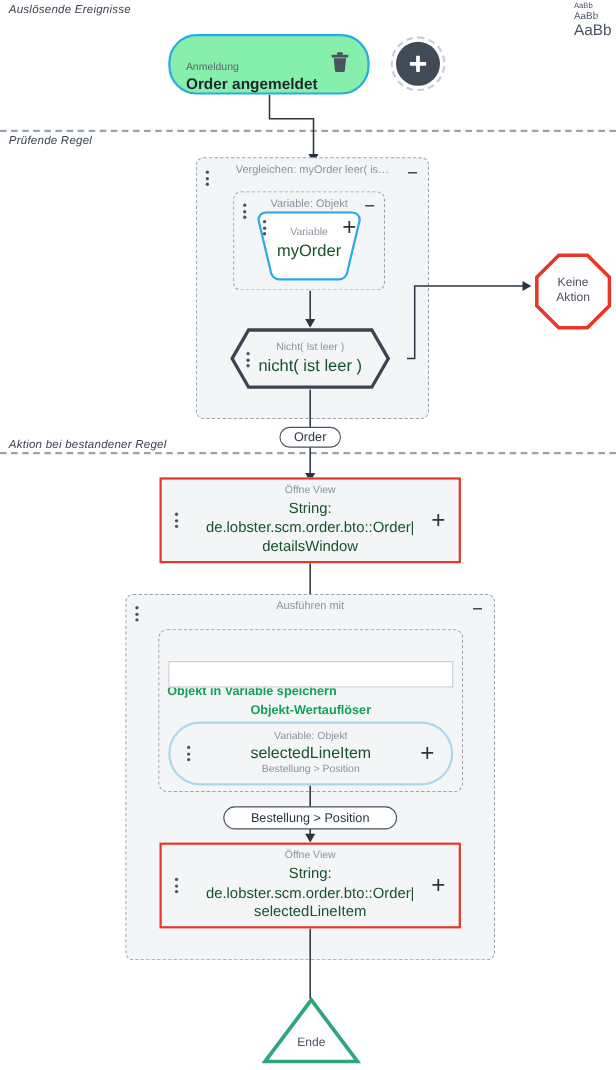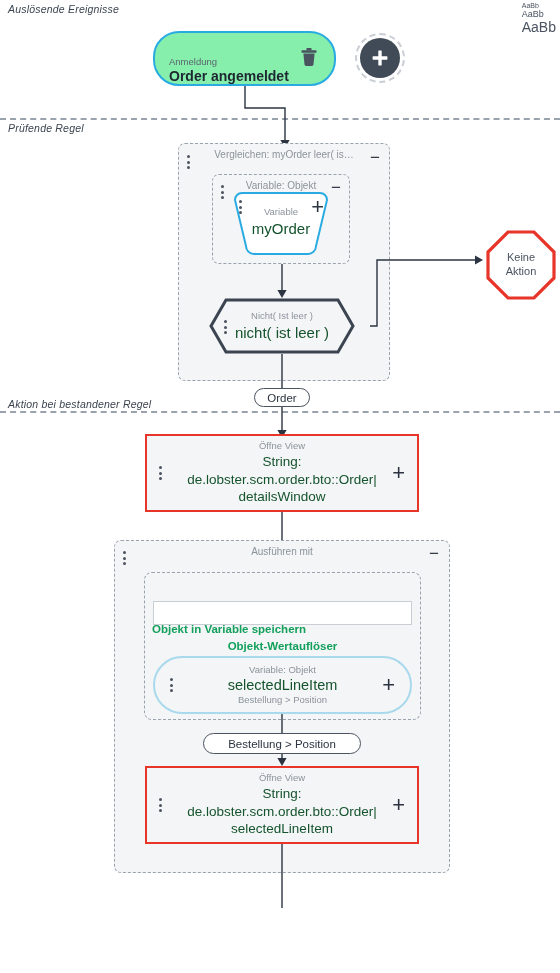--- a/index.html
+++ b/index.html
@@ -339,14 +339,20 @@
     <div class="cap">Öffne View</div>
     <div class="ttl">String:</div>
     <div class="ttl">de.lobster.scm.order.bto::Order|</div>
     <div class="ttl">selectedLineItem</div>
   </div>
 
   <svg class="conn" style="left:274px;top:844px;width:16px;height:66px;">
     <path d="M8,0 L8,64" stroke="#2b3440" stroke-width="1.4" fill="none"></path>
   </svg>
 
+  <div class="triwrap" style="left:238px;top:906px;width:90px;height:62px;">
+    <svg viewBox="0 0 90 62" preserveAspectRatio="none" aria-hidden="true">
+      <path d="M45,3 L87,59 H3 Z" fill="#ffffff" stroke="#2ea678" stroke-width="3.4" stroke-linejoin="miter"></path>
+    </svg>
+    <div class="lbl">Ende</div>
+  </div>
 
 </div>
 
 </body></html>

